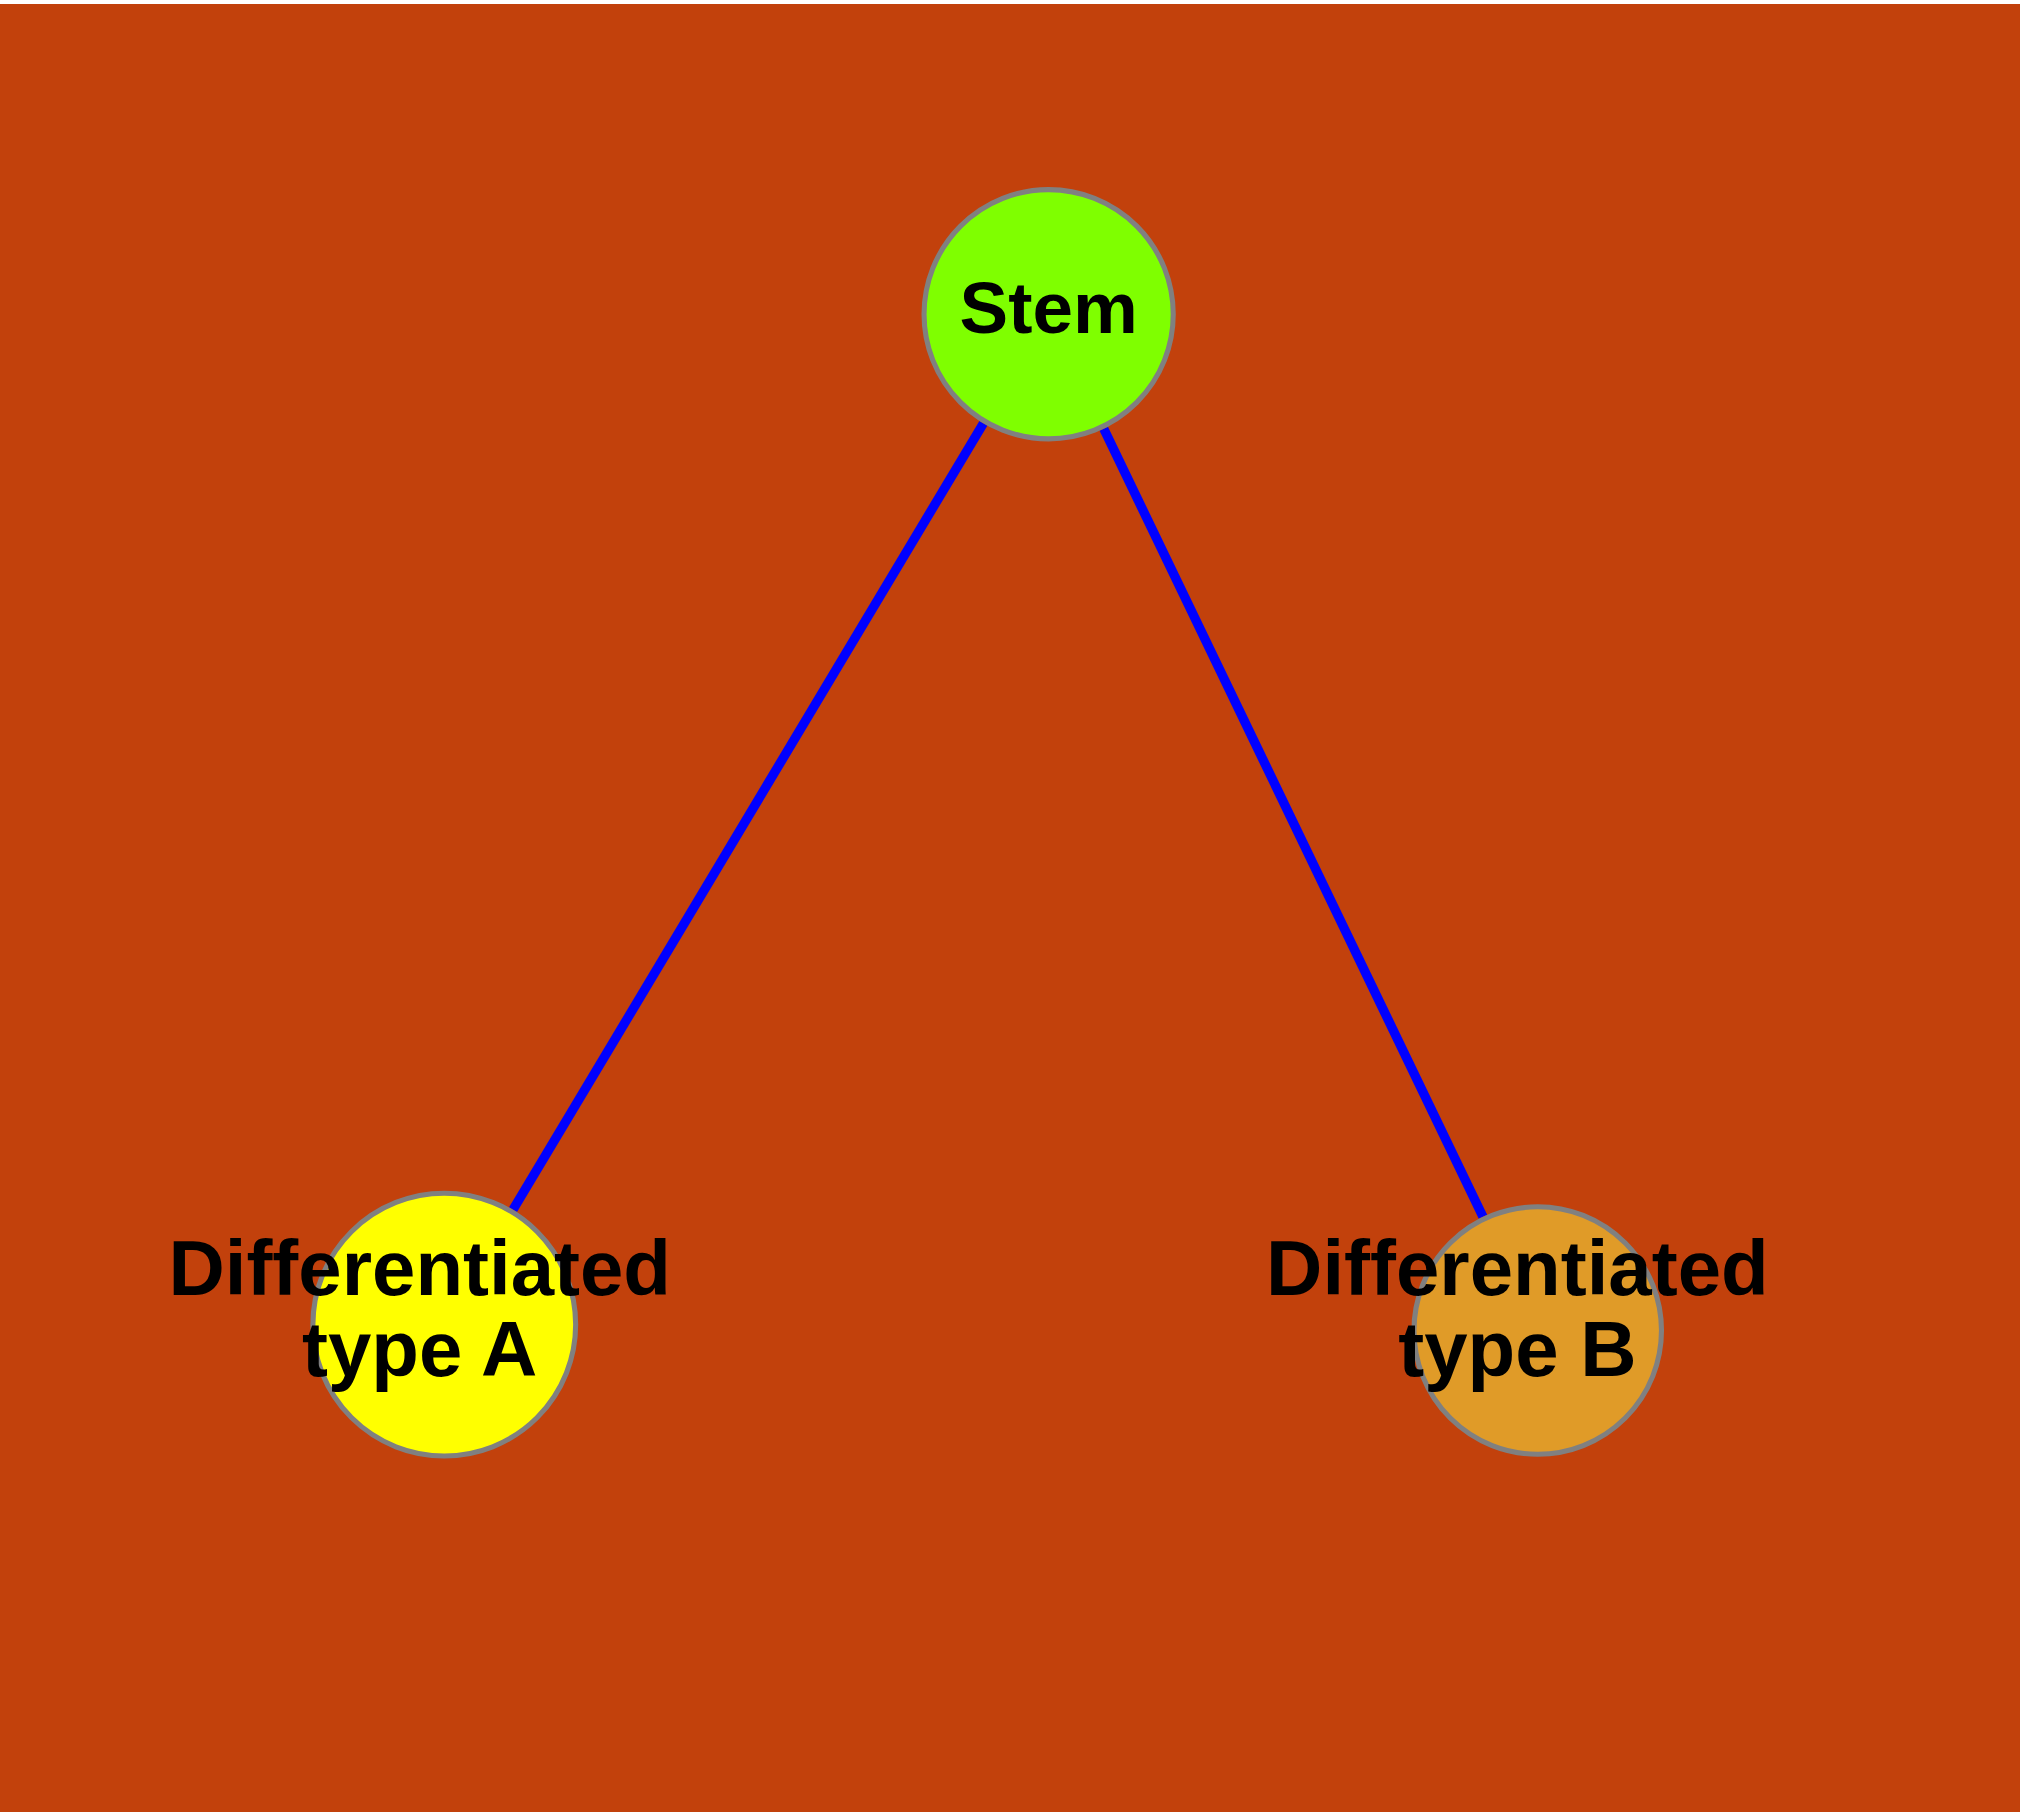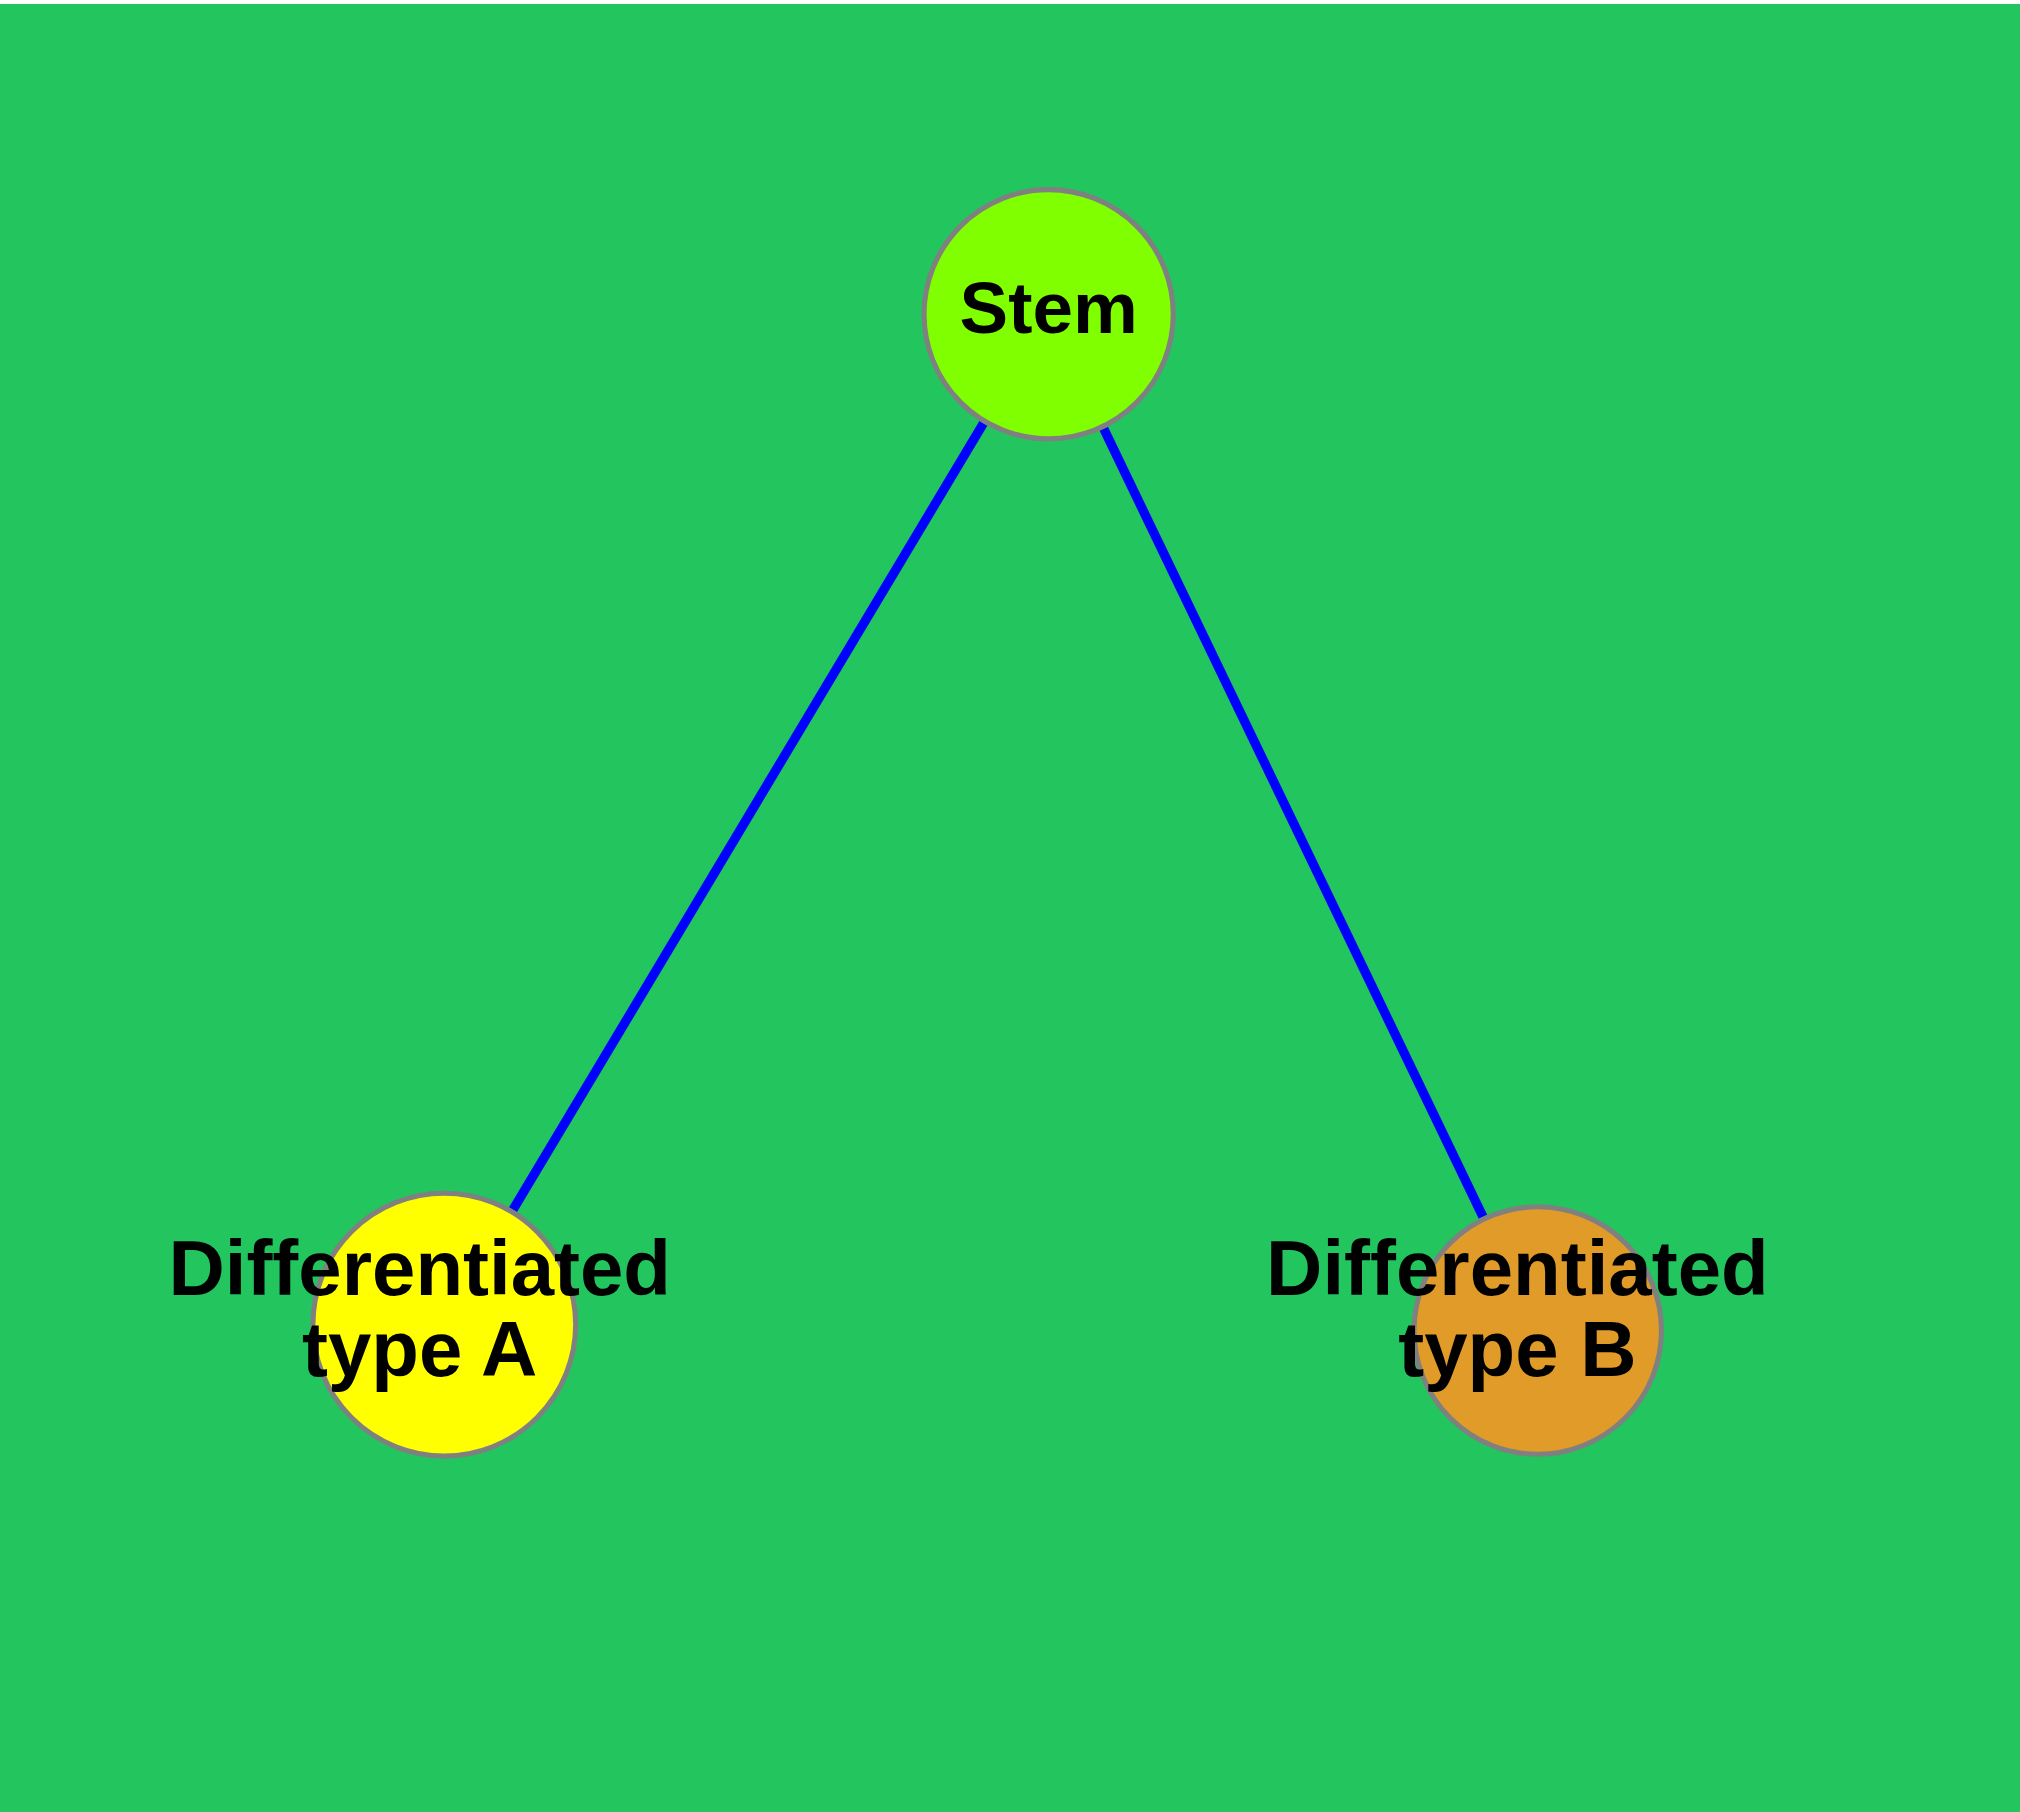--- a/index.html
+++ b/index.html
@@ -15,21 +15,21 @@
     background: #ffffff;
     overflow: hidden;
     font-family: "Liberation Sans", "DejaVu Sans", sans-serif;
   }
   #plot-area {
     position: absolute;
     left: 0;
     top: 4.2px;
     width: 2021px;
     height: 1808px;
-    background: #22c55e;
+    background: #c2410c;
   }
   #graph-svg {
     position: absolute;
     left: 0;
     top: 0;
     width: 2021px;
     height: 1808px;
     display: block;
   }
   .node-label {

